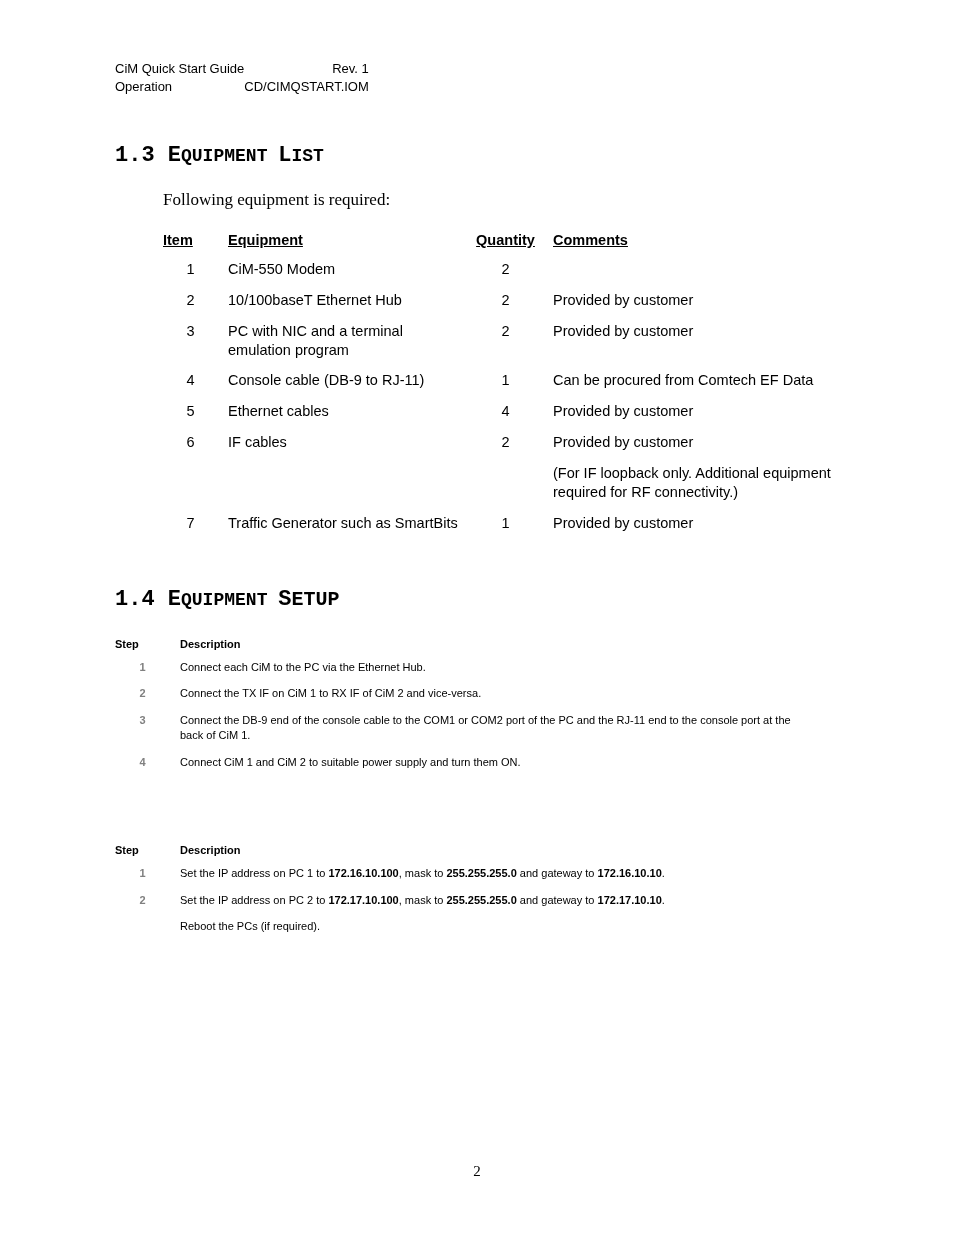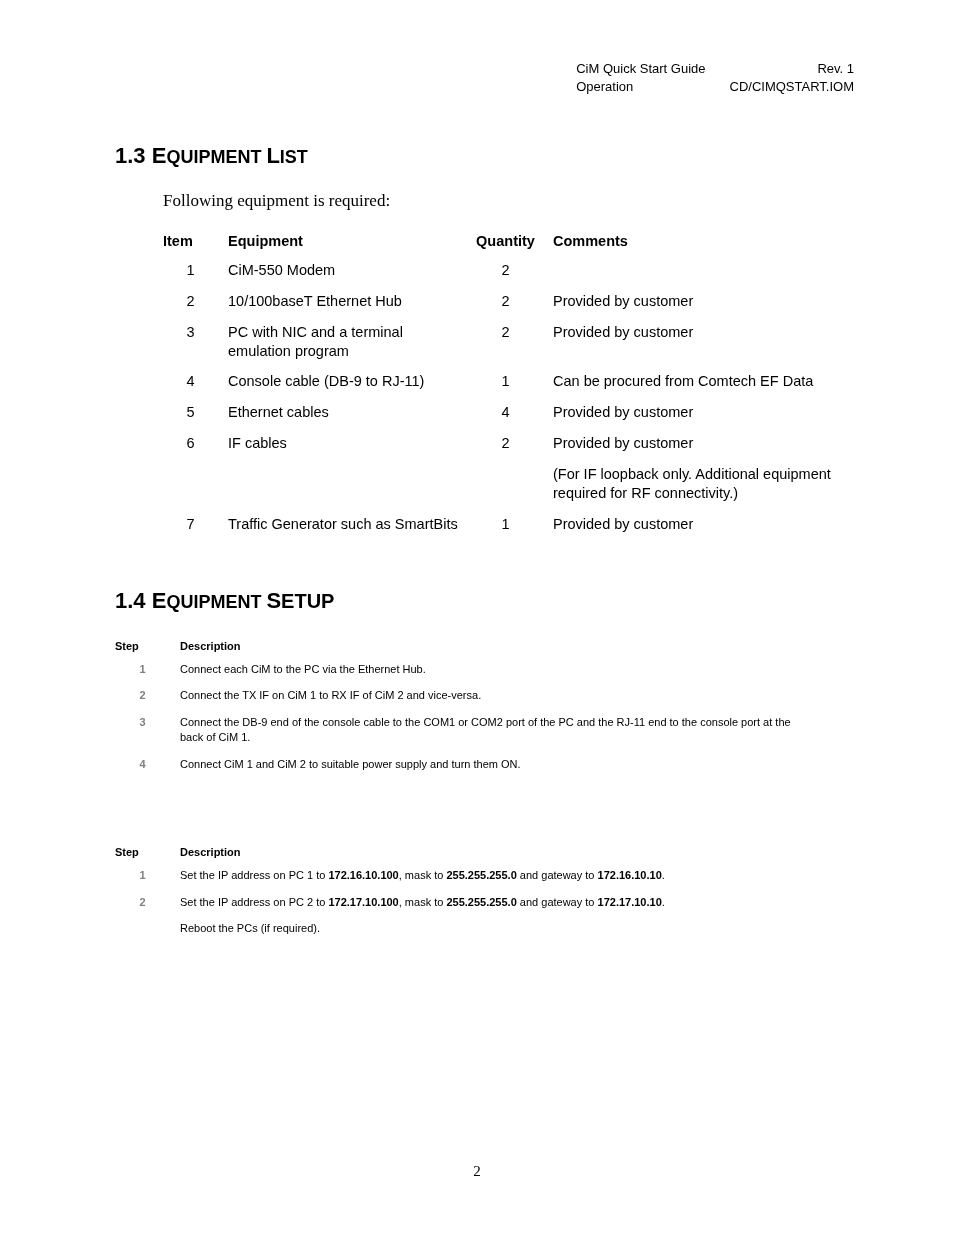--- a/index.html
+++ b/index.html
@@ -12,31 +12,30 @@
   }
   .page {
     width: 954px;
     height: 1235px;
     box-sizing: border-box;
     padding: 60px 100px 40px 115px;
     position: relative;
   }
   .hdr {
     display: flex;
-    justify-content: flex-end;
+    justify-content: flex-start;
     font-size: 13px;
     line-height: 1.35;
     margin-bottom: 48px;
-    gap: 24px;
   }
   .hdr .left, .hdr .right { white-space: pre-line; }
   .hdr .right { text-align: right; }
 
   h2.section {
-    font-family: Liberation Sans, sans-serif;
+    font-family: Liberation Mono, monospace;
     font-weight: bold;
     font-size: 22px;
     margin: 0 0 22px 0;
   }
   h2.section .num { font-variant: normal; }
 
   .intro {
     font-family: "Times New Roman", Times, serif;
     font-size: 17px;
     margin: 16px 0 18px 48px;
@@ -46,20 +45,21 @@
     border-collapse: collapse;
     margin-left: 48px;
     width: 700px;
     font-size: 14.5px;
   }
   table.eq th {
     text-align: left;
     font-weight: bold;
     padding: 4px 10px 8px 0;
     vertical-align: top;
+    text-decoration: underline;
   }
   table.eq th.item { width: 55px; text-align: left; }
   table.eq th.equip { width: 230px; }
   table.eq th.qty { width: 75px; text-align: center; }
   table.eq td {
     padding: 4px 10px 8px 0;
     vertical-align: top;
     line-height: 1.3;
   }
   table.eq td.item { text-align: center; width: 55px; }

